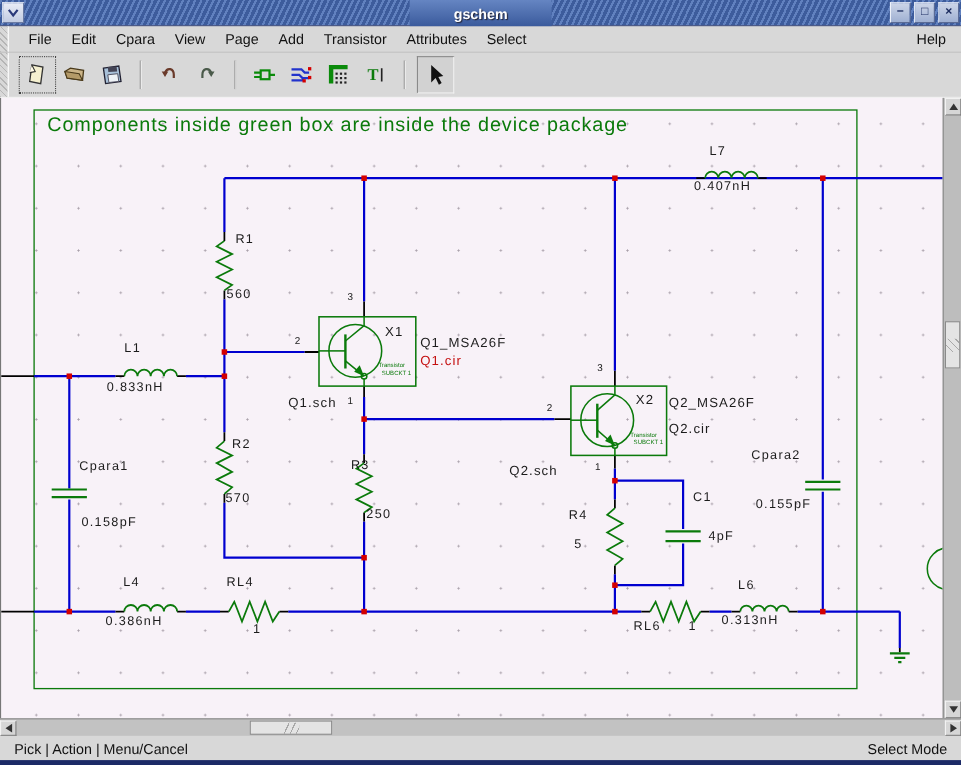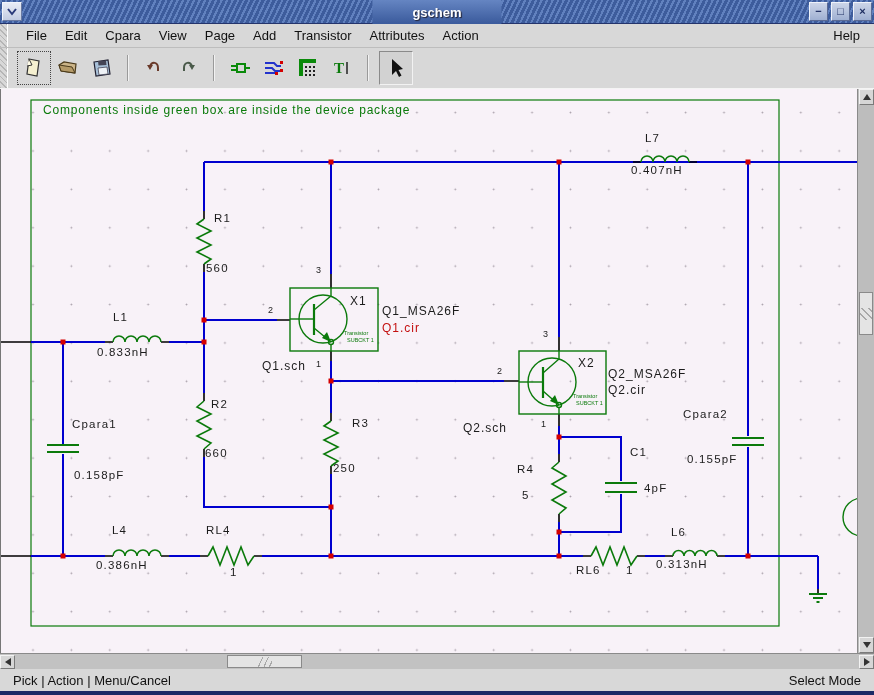--- a/index.html
+++ b/index.html
@@ -71,21 +71,21 @@
     border-left:1px solid #777;box-sizing:border-box;
   }
   .schematic-svg{position:absolute;left:0;top:0;}
   .lbl{
     position:absolute;font-size:11.5px;letter-spacing:1.2px;color:#1c1c1c;
     white-space:nowrap;font-family:"Liberation Sans",sans-serif;
   }
   .lbl.md{font-size:12px;letter-spacing:1px;}
   .lbl.red{color:#c41010;}
   .lbl.pin{font-size:9px;letter-spacing:0;color:#222;}
-  .lbl.ann{font-size:12px;letter-spacing:0.8px;color:#0b7a0b;text-align:right;}
+  .lbl.ann{font-size:18px;letter-spacing:0.8px;color:#0b7a0b;text-align:right;}
   .lbl.tiny{font-size:5.5px;line-height:6.5px;letter-spacing:0;color:#0b7a0b;}
   
   .vscroll{
     position:absolute;left:857px;top:89px;width:17px;height:564px;
     background:#bdbdbd;border-left:1px solid #8a8a8a;box-sizing:border-box;
   }
   .sb-btn{
     position:absolute;background:#d6d6d6;box-sizing:border-box;
     border:1px solid;border-color:#f2f2f2 #7a7a7a #7a7a7a #f2f2f2;
     display:flex;align-items:center;justify-content:center;
@@ -145,21 +145,21 @@
   <div class="menubar">
     <div class="grip"></div>
     <span class="menu-item">File</span>
     <span class="menu-item">Edit</span>
     <span class="menu-item">Cpara</span>
     <span class="menu-item">View</span>
     <span class="menu-item">Page</span>
     <span class="menu-item">Add</span>
     <span class="menu-item">Transistor</span>
     <span class="menu-item">Attributes</span>
-    <span class="menu-item">Action</span>
+    <span class="menu-item">Select</span>
     <span class="menu-item menu-help">Help</span>
   </div>
 
   <div class="toolbar">
     <div class="grip"></div>
     <div class="tbtn focused">
       <svg width="24" height="24">
         <path d="M7,3 L17,5 L15,20 L5,18 Z" fill="#f5f0d0" stroke="#333" stroke-width="1.2"></path>
         <path d="M7,3 L10,9 L5,10" fill="#fffbe8" stroke="#333" stroke-width="1"></path>
       </svg>
@@ -334,22 +334,22 @@
       </g>
     </svg>
 
     <span class="lbl ann" style="left:42px;top:14px">Components inside green box are inside the device package</span>
 
     <span class="lbl" style="left:112px;top:222px">L1</span>
     <span class="lbl" style="left:96px;top:257px">0.833nH</span>
     <span class="lbl" style="left:213px;top:123px">R1</span>
     <span class="lbl" style="left:205px;top:173px">560</span>
     <span class="lbl" style="left:210px;top:309px">R2</span>
-    <span class="lbl" style="left:204px;top:358px">660</span>
-    <span class="lbl" style="left:351px;top:328px">R3</span>
+    <span class="lbl" style="left:204px;top:358px">570</span>
+    <span class="lbl" style="left:318px;top:328px">R3</span>
     <span class="lbl" style="left:332px;top:373px">250</span>
     <span class="lbl" style="left:516px;top:374px">R4</span>
     <span class="lbl" style="left:521px;top:400px">5</span>
     <span class="lbl" style="left:205px;top:435px">RL4</span>
     <span class="lbl" style="left:229px;top:477px">1</span>
     <span class="lbl" style="left:575px;top:475px">RL6</span>
     <span class="lbl" style="left:625px;top:475px">1</span>
     <span class="lbl" style="left:111px;top:435px">L4</span>
     <span class="lbl" style="left:95px;top:470px">0.386nH</span>
     <span class="lbl" style="left:670px;top:437px">L6</span>
@@ -367,21 +367,21 @@
     <span class="lbl md" style="left:381px;top:215px">Q1_MSA26F</span>
     <span class="lbl md red" style="left:381px;top:232px">Q1.cir</span>
     <span class="lbl md" style="left:261px;top:270px">Q1.sch</span>
     <span class="lbl pin" style="left:315px;top:176px">3</span>
     <span class="lbl pin" style="left:267px;top:216px">2</span>
     <span class="lbl pin" style="left:315px;top:270px">1</span>
     <span class="lbl tiny" style="left:343px;top:241px">Transistor</span>
     <span class="lbl tiny" style="left:346px;top:248px">SUBCKT 1</span>
 
     <span class="lbl md" style="left:577px;top:267px">X2</span>
-    <span class="lbl md" style="left:607px;top:278px">Q2_MSA26F</span>
+    <span class="lbl md" style="left:607px;top:270px">Q2_MSA26F</span>
     <span class="lbl md" style="left:607px;top:294px">Q2.cir</span>
     <span class="lbl md" style="left:462px;top:332px">Q2.sch</span>
     <span class="lbl pin" style="left:542px;top:240px">3</span>
     <span class="lbl pin" style="left:496px;top:277px">2</span>
     <span class="lbl pin" style="left:540px;top:330px">1</span>
     <span class="lbl tiny" style="left:572px;top:304px">Transistor</span>
     <span class="lbl tiny" style="left:575px;top:311px">SUBCKT 1</span>
   </div>
 
   <div class="vscroll">

